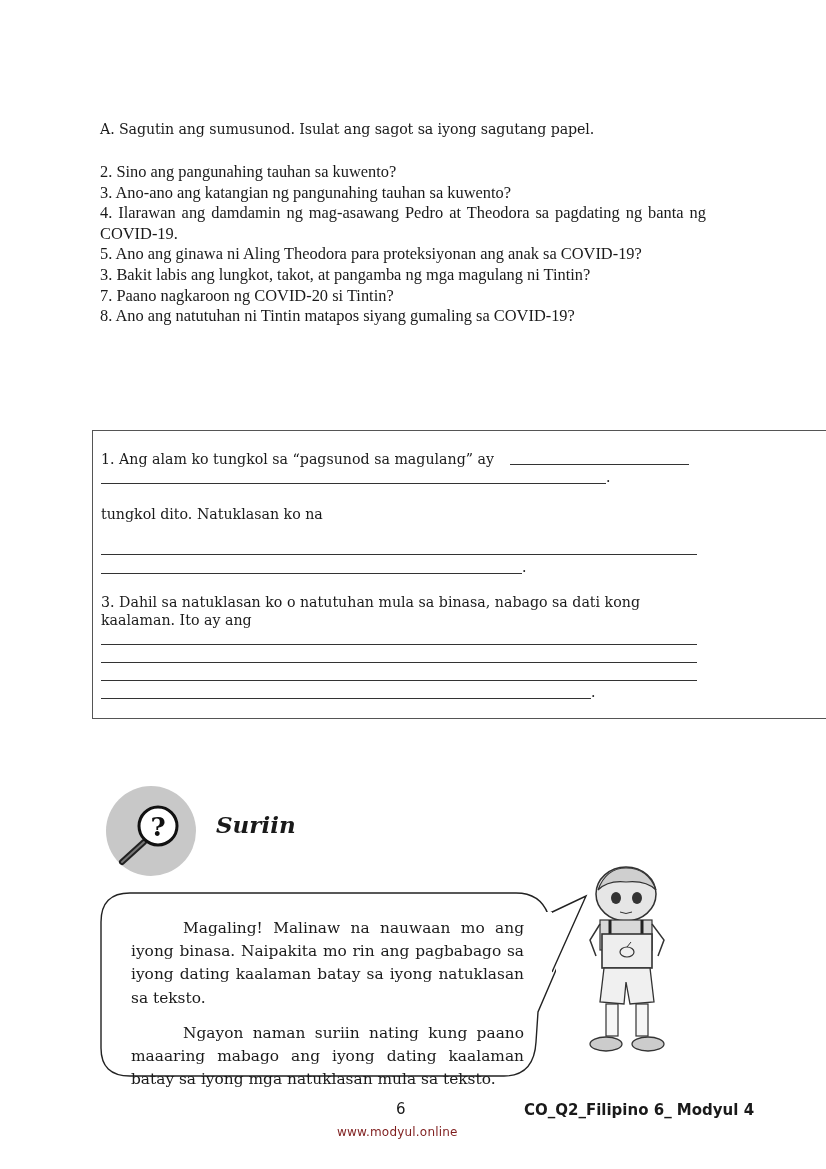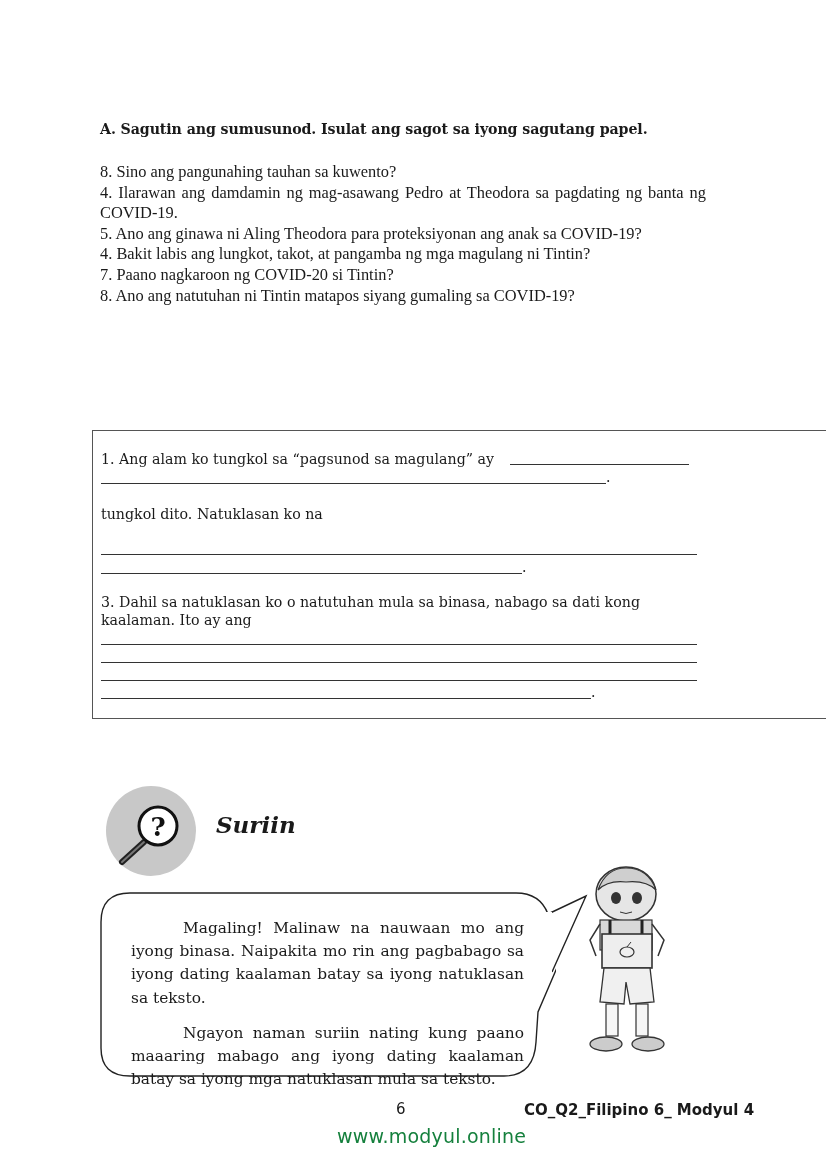--- a/index.html
+++ b/index.html
@@ -1,19 +1,19 @@
 <!DOCTYPE html>
 <html><head>
   <meta charset="utf-8">
   <style>
     html, body { margin: 0; padding: 0; background: #ffffff; }
     body { width: 826px; height: 1169px; position: relative; overflow: hidden; color: #1a1a1a; }
     .page { position: absolute; left: 0; top: 0; width: 826px; height: 1169px; }
 
-    .heading { position: absolute; left: 100px; font-family: "DejaVu Serif", serif; font-weight: bold; font-size: 14.2px; letter-spacing: -0.1px; white-space: nowrap; }
+    .heading { position: absolute; left: 100px; font-family: "DejaVu Serif", serif; font-weight: normal; font-size: 14.2px; letter-spacing: -0.1px; white-space: nowrap; }
     #headA { top: 121px; }
     #headB { top: 389px; }
 
     .qlist { position: absolute; left: 100px; top: 162px; width: 606px; font-family: "Liberation Serif", serif; font-size: 16.4px; line-height: 20.6px; margin: 0; padding: 0; list-style: none; }
     .qlist li { margin: 0; padding: 0; text-align: justify; }
 
     .answer-box { position: absolute; left: 92px; top: 430px; width: 742px; height: 289px; border: 1px solid #555; box-sizing: border-box; }
     .bitem { position: absolute; left: 8px; width: 598px; font-family: "DejaVu Serif", serif; font-size: 14.2px; line-height: 18.5px; white-space: nowrap; }
     .line { position: absolute; height: 0; border-bottom: 1px solid #333; }
     .dot { position: absolute; font-family: "DejaVu Serif", serif; font-size: 14px; }
@@ -22,34 +22,35 @@
     .suriin-title { position: absolute; left: 216px; top: 784px; font-family: "DejaVu Serif", serif; font-weight: bold; font-style: italic; font-size: 23px; margin-top: 27px; }
 
     .bubble { position: absolute; left: 100px; top: 892px; width: 456px; height: 186px; }
     .bubble-text { position: absolute; left: 119px; top: 905px; width: 417px; font-family: "DejaVu Serif", serif; font-size: 15.4px; line-height: 23.2px; text-align: justify; }
     .bubble-text p { margin: 12px; text-indent: 52px; }
 
     .kid { position: absolute; left: 566px; top: 862px; width: 120px; height: 200px; }
 
     .footer-page { position: absolute; left: 396px; top: 1100px; font-family: "DejaVu Sans", sans-serif; font-size: 15px; }
     .footer-code { position: absolute; left: 524px; top: 1101px; font-family: "DejaVu Sans", sans-serif; font-weight: bold; font-size: 15px; white-space: nowrap; }
-    .watermark { position: absolute; left: 337px; top: 1125px; font-family: "DejaVu Sans", sans-serif; font-size: 19px; color: #15803d; letter-spacing: 0.2px; }
+    .watermark { position: absolute; left: 337px; top: 1125px; font-family: "DejaVu Sans", sans-serif; font-size: 12px; color: #7f1d1d; letter-spacing: 0.2px; }
   </style>
 </head>
 <body>
 
 <div class="page">
 
   <div id="headA" class="heading">A. Sagutin ang sumusunod. Isulat ang sagot sa iyong sagutang papel.</div>
 
   <ol class="qlist">
-    <li>8. Sino ang pangunahing tauhan sa kuwento?</li>
+    <li>2. Sino ang pangunahing tauhan sa kuwento?</li>
+    <li>3. Ano-ano ang katangian ng pangunahing tauhan sa kuwento?</li>
     <li>4. Ilarawan ang damdamin ng mag-asawang Pedro at Theodora sa pagdating ng banta ng COVID-19.</li>
     <li>5. Ano ang ginawa ni Aling Theodora para proteksiyonan ang anak sa COVID-19?</li>
-    <li>4. Bakit labis ang lungkot, takot, at pangamba ng mga magulang ni Tintin?</li>
+    <li>3. Bakit labis ang lungkot, takot, at pangamba ng mga magulang ni Tintin?</li>
     <li>7. Paano nagkaroon ng COVID-20 si Tintin?</li>
     <li>8. Ano ang natutuhan ni Tintin matapos siyang gumaling sa COVID-19?</li>
   </ol>
 
 
   <div class="answer-box">
 
     <div class="bitem" style="top:19px;">1. Ang alam ko tungkol sa “pagsunod sa magulang” ay</div>
     <div class="line" style="left:417px; width:179px; top:33px;"></div>
     <div class="line" style="left:8px; width:505px; top:52px;"></div>

